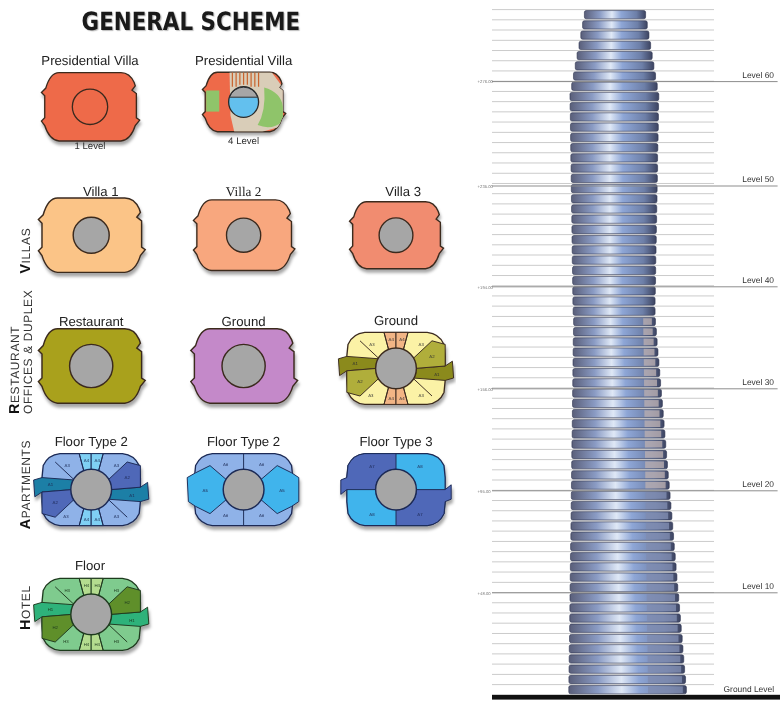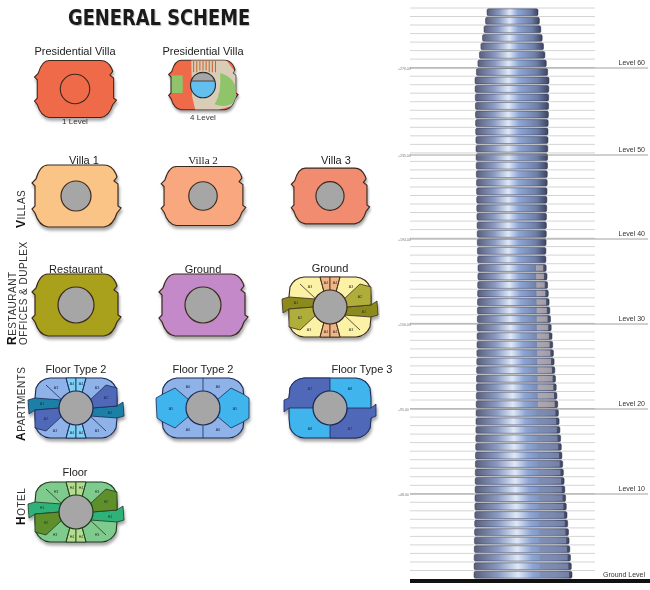--- a/index.html
+++ b/index.html
@@ -40,21 +40,21 @@
 <div class="plan-label" style="left:84px;top:154px;">Villa 1</div>
 <div class="plan-label" style="left:203px;top:154px;font-family:Liberation Serif, serif;">Villa 2</div>
 <div class="plan-label" style="left:336px;top:154px;">Villa 3</div>
 
 <div class="plan-label" style="left:76px;top:263px;">Restaurant</div>
 <div class="plan-label" style="left:203px;top:263px;">Ground</div>
 <div class="plan-label" style="left:330px;top:262px;">Ground</div>
 
 <div class="plan-label" style="left:76px;top:363px;">Floor Type 2</div>
 <div class="plan-label" style="left:203px;top:363px;">Floor Type 2</div>
-<div class="plan-label" style="left:330px;top:363px;margin-left:32px;">Floor Type 3</div>
+<div class="plan-label" style="left:330px;top:363px;">Floor Type 3</div>
 
 <div class="plan-label" style="left:75px;top:466px;">Floor</div>
 
 <svg class="plan" width="380" height="590" style="left:0;top:0;" viewBox="0 0 380 590">
   <defs>
 
     <path id="outline" d="M-28,-31 L28,-31 Q36,-31 40,-22 L41,-19 L38,-15 L42,-12 L42,10 L45,12 L41,17 Q37,30 28,31 L-28,31 Q-37,30 -41,17 L-44,13 L-41,10 L-41,-10 L-44,-13 L-40,-17 Q-36,-31 -28,-31 Z"></path>
     <filter id="sh" x="-20%" y="-20%" width="140%" height="150%">
       <feDropShadow dx="1" dy="3" stdDeviation="1.5" flood-color="#000" flood-opacity="0.35"></feDropShadow>
     </filter>

